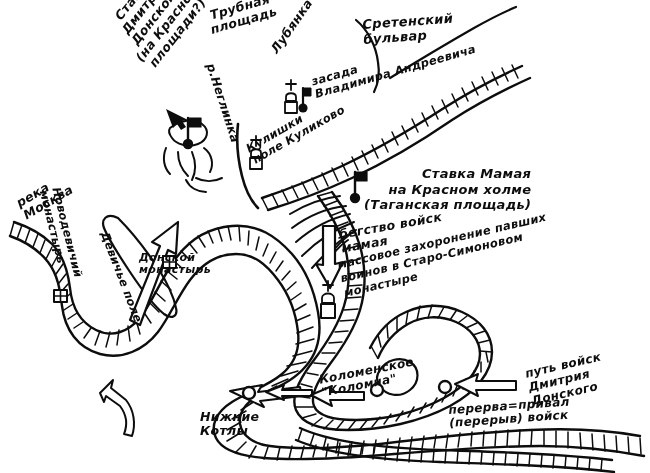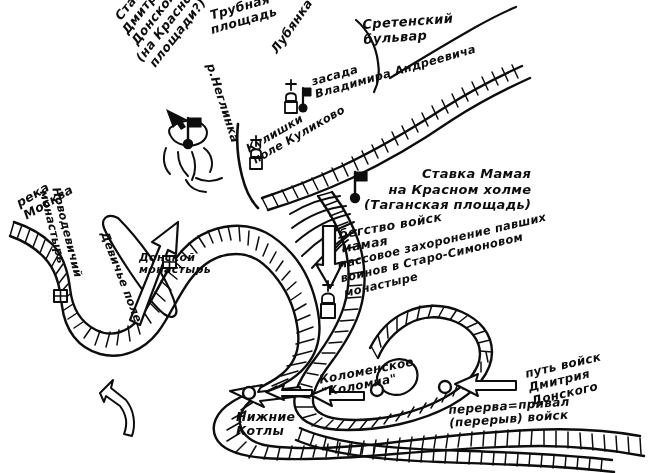--- a/index.html
+++ b/index.html
@@ -447,21 +447,21 @@
 Москва</div>
 
   <div class="lbl ital" style="left:62px; top:186px; font-size:11.5px; transform:rotate(76deg); line-height:1.15;">Новодевичий
 монастырь</div>
 
   <div class="lbl ital" style="left:110px; top:230px; font-size:11.5px; transform:rotate(69deg);">Девичье поле</div>
 
   <div class="lbl ital" style="left:139px; top:252px; font-size:11px;">Донской
 монастырь</div>
 
-  <div class="lbl ital" style="left:200px; top:410px; font-size:12.5px;margin-left:36px;">Нижние
+  <div class="lbl ital" style="left:200px; top:410px; font-size:12.5px;">Нижние
 Котлы</div>
 
   <div class="lbl ital" style="left:318px; top:374px; font-size:12px; transform:rotate(-11deg);">Коломенское
 "Коломна"</div>
 
 
   <div class="lbl ital" style="left:524px; top:368px; font-size:12px; transform:rotate(-13deg); line-height:1.15;">путь войск
 Дмитрия
 Донского</div>
 

